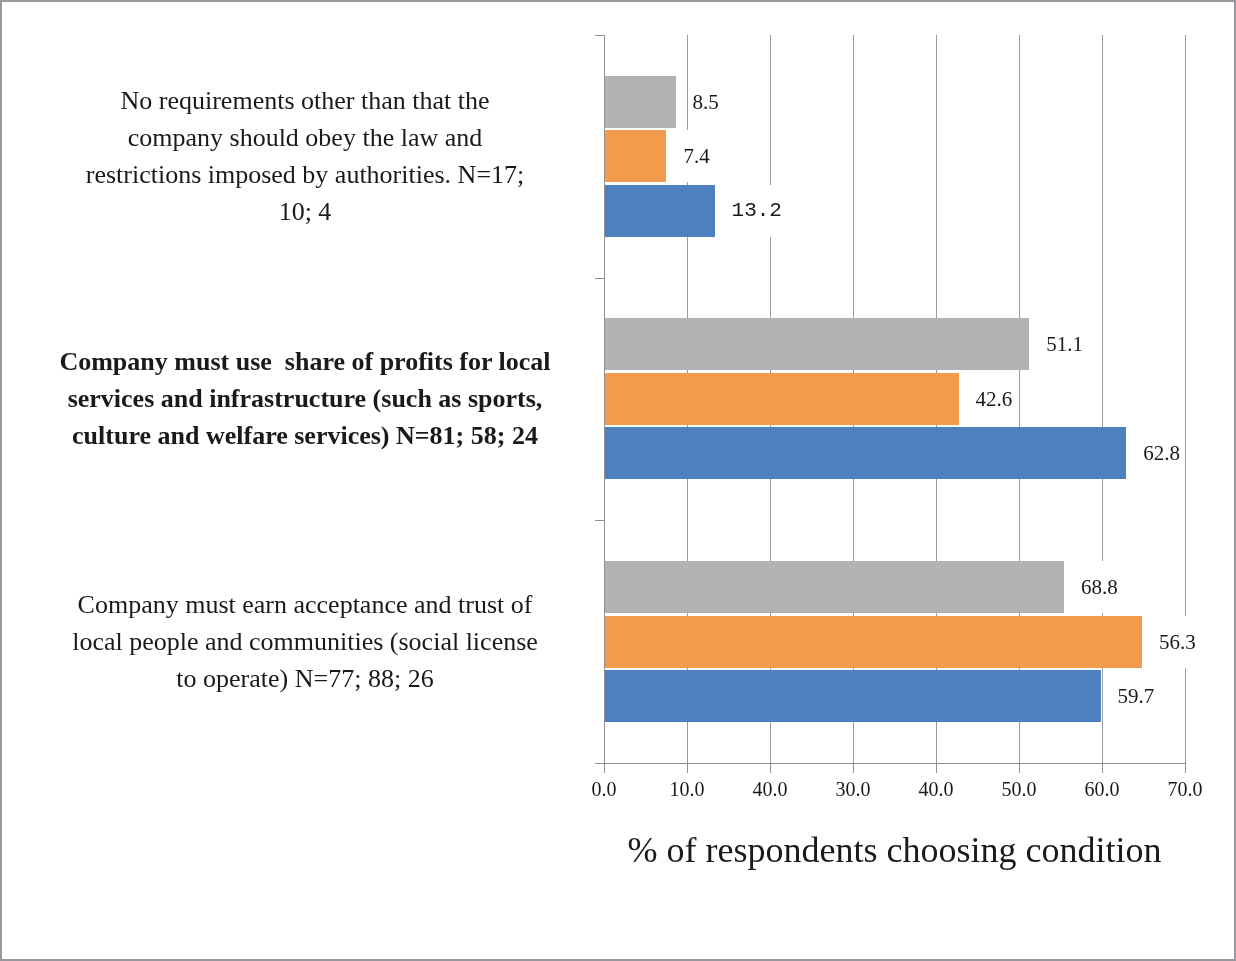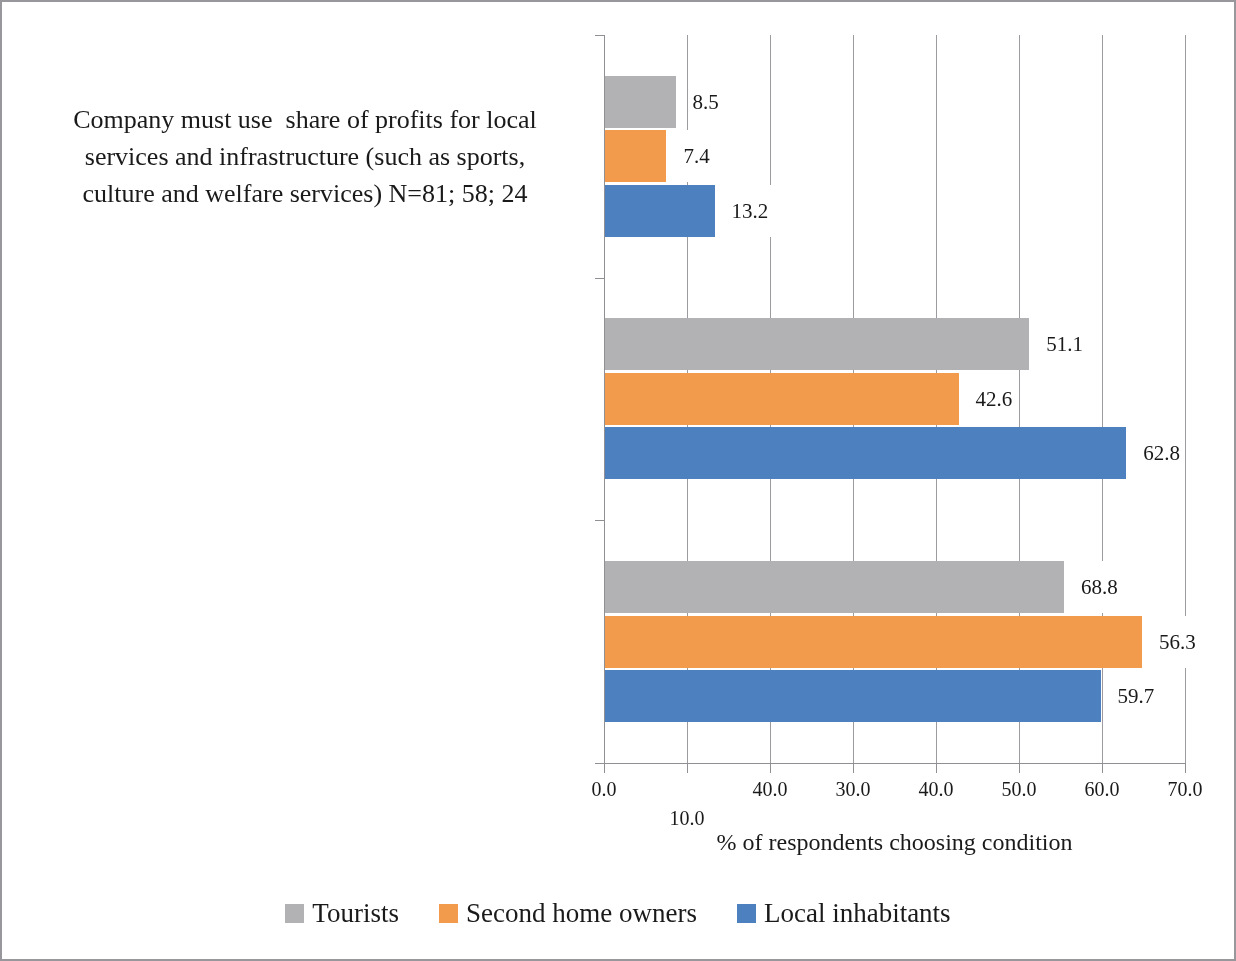--- a/index.html
+++ b/index.html
@@ -26,21 +26,21 @@
     font-size:21px;white-space:nowrap;background:#ffffff;padding:0 4px;
   }
   
   .cat-labels{position:absolute;left:12px;top:33px;width:582px;height:728px;}
   .cat-cell{
     display:flex;align-items:center;justify-content:center;
     text-align:center;font-size:26px;line-height:37px;white-space:pre-wrap;
   }
   
   .x-tick-label{position:absolute;top:776px;width:110px;text-align:center;font-size:20px;}
-  .axis-title{position:absolute;left:602px;top:827px;width:581px;text-align:center;font-size:24px;}
+  .axis-title{position:absolute;left:602px;top:827px;width:581px;text-align:center;font-size:36px;}
   
   .legend{
     position:absolute;left:0;top:896px;width:100%;
     display:flex;justify-content:center;align-items:center;gap:40px;font-size:27px;
   }
   .legend-item{display:flex;align-items:center;gap:8px;}
   .legend-swatch{width:19px;height:19px;flex:0 0 auto;}
 </style>
 </head>
 <body>
@@ -72,63 +72,56 @@
         <div class="x-tick" style="left: 498px;"></div>
         <div class="x-tick" style="left: 581px;"></div>
       </div>
     <div id="bar-groups">
         <div class="bar-group" style="top: 0px; height: 242.667px;">
           <div class="bar" style="top: 40.8333px; width: 70.55px; background: rgb(178, 178, 181);"></div>
           <div class="bar-value" style="top: 40.8333px; left: 84.55px;">8.5</div>
           <div class="bar" style="top: 95.3333px; width: 61.42px; background: rgb(243, 155, 77);"></div>
           <div class="bar-value" style="top: 95.3333px; left: 75.42px;">7.4</div>
           <div class="bar" style="top: 149.833px; width: 109.56px; background: rgb(77, 128, 190);"></div>
-          <div class="bar-value" style="top: 149.833px; left: 123.56px;">13.2</div>
+          <div class="bar-value" style="top: 149.833px; left: 123.56px; font-family: Liberation Mono, monospace;">13.2</div>
         </div>
         <div class="bar-group" style="top: 242.667px; height: 242.667px;">
           <div class="bar" style="top: 40.8333px; width: 424.13px; background: rgb(178, 178, 181);"></div>
           <div class="bar-value" style="top: 40.8333px; left: 438.13px;">51.1</div>
           <div class="bar" style="top: 95.3333px; width: 353.58px; background: rgb(243, 155, 77);"></div>
           <div class="bar-value" style="top: 95.3333px; left: 367.58px;">42.6</div>
           <div class="bar" style="top: 149.833px; width: 521.24px; background: rgb(77, 128, 190);"></div>
           <div class="bar-value" style="top: 149.833px; left: 535.24px;">62.8</div>
         </div>
         <div class="bar-group" style="top: 485.333px; height: 242.667px;">
           <div class="bar" style="top: 40.8333px; width: 458.99px; background: rgb(178, 178, 181);"></div>
           <div class="bar-value" style="top: 40.8333px; left: 472.99px;">68.8</div>
           <div class="bar" style="top: 95.3333px; width: 537.01px; background: rgb(243, 155, 77);"></div>
           <div class="bar-value" style="top: 95.3333px; left: 551.01px;">56.3</div>
           <div class="bar" style="top: 149.833px; width: 495.51px; background: rgb(77, 128, 190);"></div>
           <div class="bar-value" style="top: 149.833px; left: 509.51px;">59.7</div>
         </div>
       </div>
   </div>
   <div class="cat-labels" id="cat-labels">
-      <div class="cat-cell" style="height: 242.667px;">Company must use  share of profits for local
+      <div class="cat-cell" style="height: 242.667px;">No requirements other than that the
+company should obey the law and
+restrictions imposed by authorities. N=17;
+10; 4</div>
+      <div class="cat-cell" style="height: 242.667px; font-weight: bold;">Company must use  share of profits for local
 services and infrastructure (such as sports,
 culture and welfare services) N=81; 58; 24</div>
+      <div class="cat-cell" style="height: 242.667px;">Company must earn acceptance and trust of
+local people and communities (social license
+to operate) N=77; 88; 26</div>
     </div>
   <div id="x-tick-labels">
       <div class="x-tick-label" style="left: 547px;">0.0</div>
-      <div class="x-tick-label" style="left: 630px; margin-top: 29px;">10.0</div>
+      <div class="x-tick-label" style="left: 630px;">10.0</div>
       <div class="x-tick-label" style="left: 713px;">40.0</div>
       <div class="x-tick-label" style="left: 796px;">30.0</div>
       <div class="x-tick-label" style="left: 879px;">40.0</div>
       <div class="x-tick-label" style="left: 962px;">50.0</div>
       <div class="x-tick-label" style="left: 1045px;">60.0</div>
       <div class="x-tick-label" style="left: 1128px;">70.0</div>
     </div>
   <div class="axis-title">% of respondents choosing condition</div>
-  <div class="legend" id="legend">
-      <div class="legend-item">
-        <div class="legend-swatch" style="background: rgb(178, 178, 181);"></div>
-        <div>Tourists</div>
-      </div>
-      <div class="legend-item">
-        <div class="legend-swatch" style="background: rgb(243, 155, 77);"></div>
-        <div>Second home owners</div>
-      </div>
-      <div class="legend-item">
-        <div class="legend-swatch" style="background: rgb(77, 128, 190);"></div>
-        <div>Local inhabitants</div>
-      </div>
-    </div>
 </div>
 
 </body></html>

